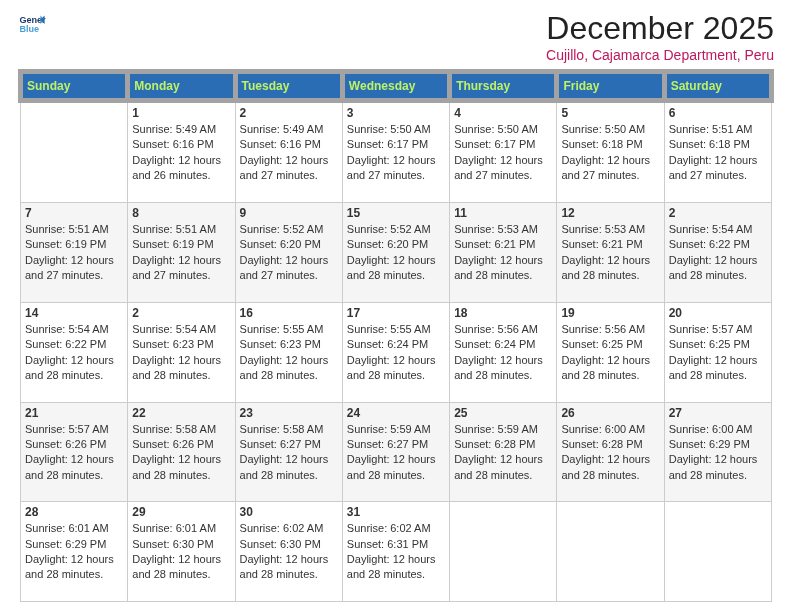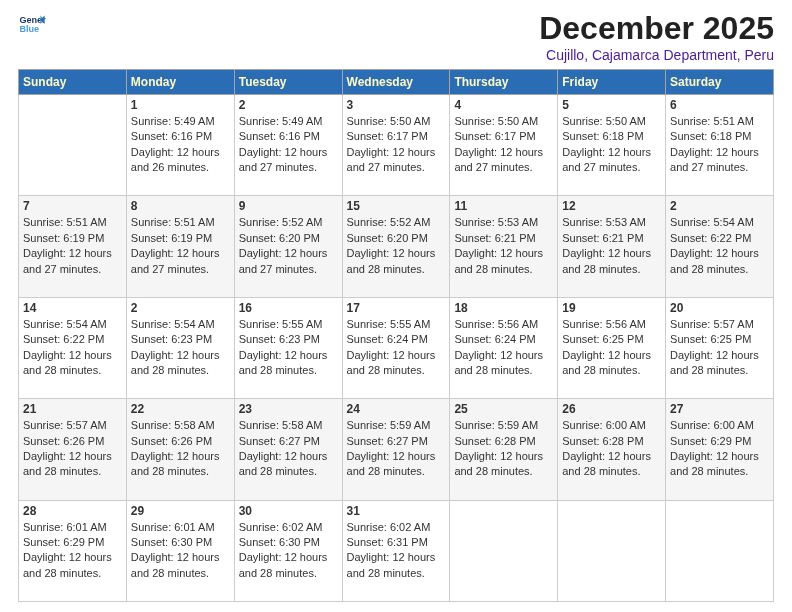--- a/index.html
+++ b/index.html
@@ -30,42 +30,42 @@
     }
     .logo-icon {
       width: 28px;
       height: 28px;
     }
     .title-section {
       text-align: right;
     }
     .month-title {
       font-size: 32px;
-      font-weight: bold;
+      font-weight: normal;
       color: #222;
     }
     .subtitle {
       font-size: 14px;
-      color: #4c1d95;
+      color: #be185d;
     }
     .calendar {
       flex: 1;
       border: 1px solid #ccc;
       border-collapse: collapse;
       width: 100%;
       table-layout: fixed;
     }
     .calendar th {
       background: #2a6db5;
-      color: #fef9c3;
+      color: #bef264;
       font-size: 12px;
       font-weight: bold;
       padding: 5px 4px;
       text-align: left;
-      border: 1px solid #a3a3a3;
+      border: 5px solid #a3a3a3;
     }
     .calendar td {
       vertical-align: top;
       border: 1px solid #ccc;
       padding: 3px 4px;
       font-size: 9.5px;
       color: #333;
       height: 82px;
     }
     .calendar tr:nth-child(even) td {

